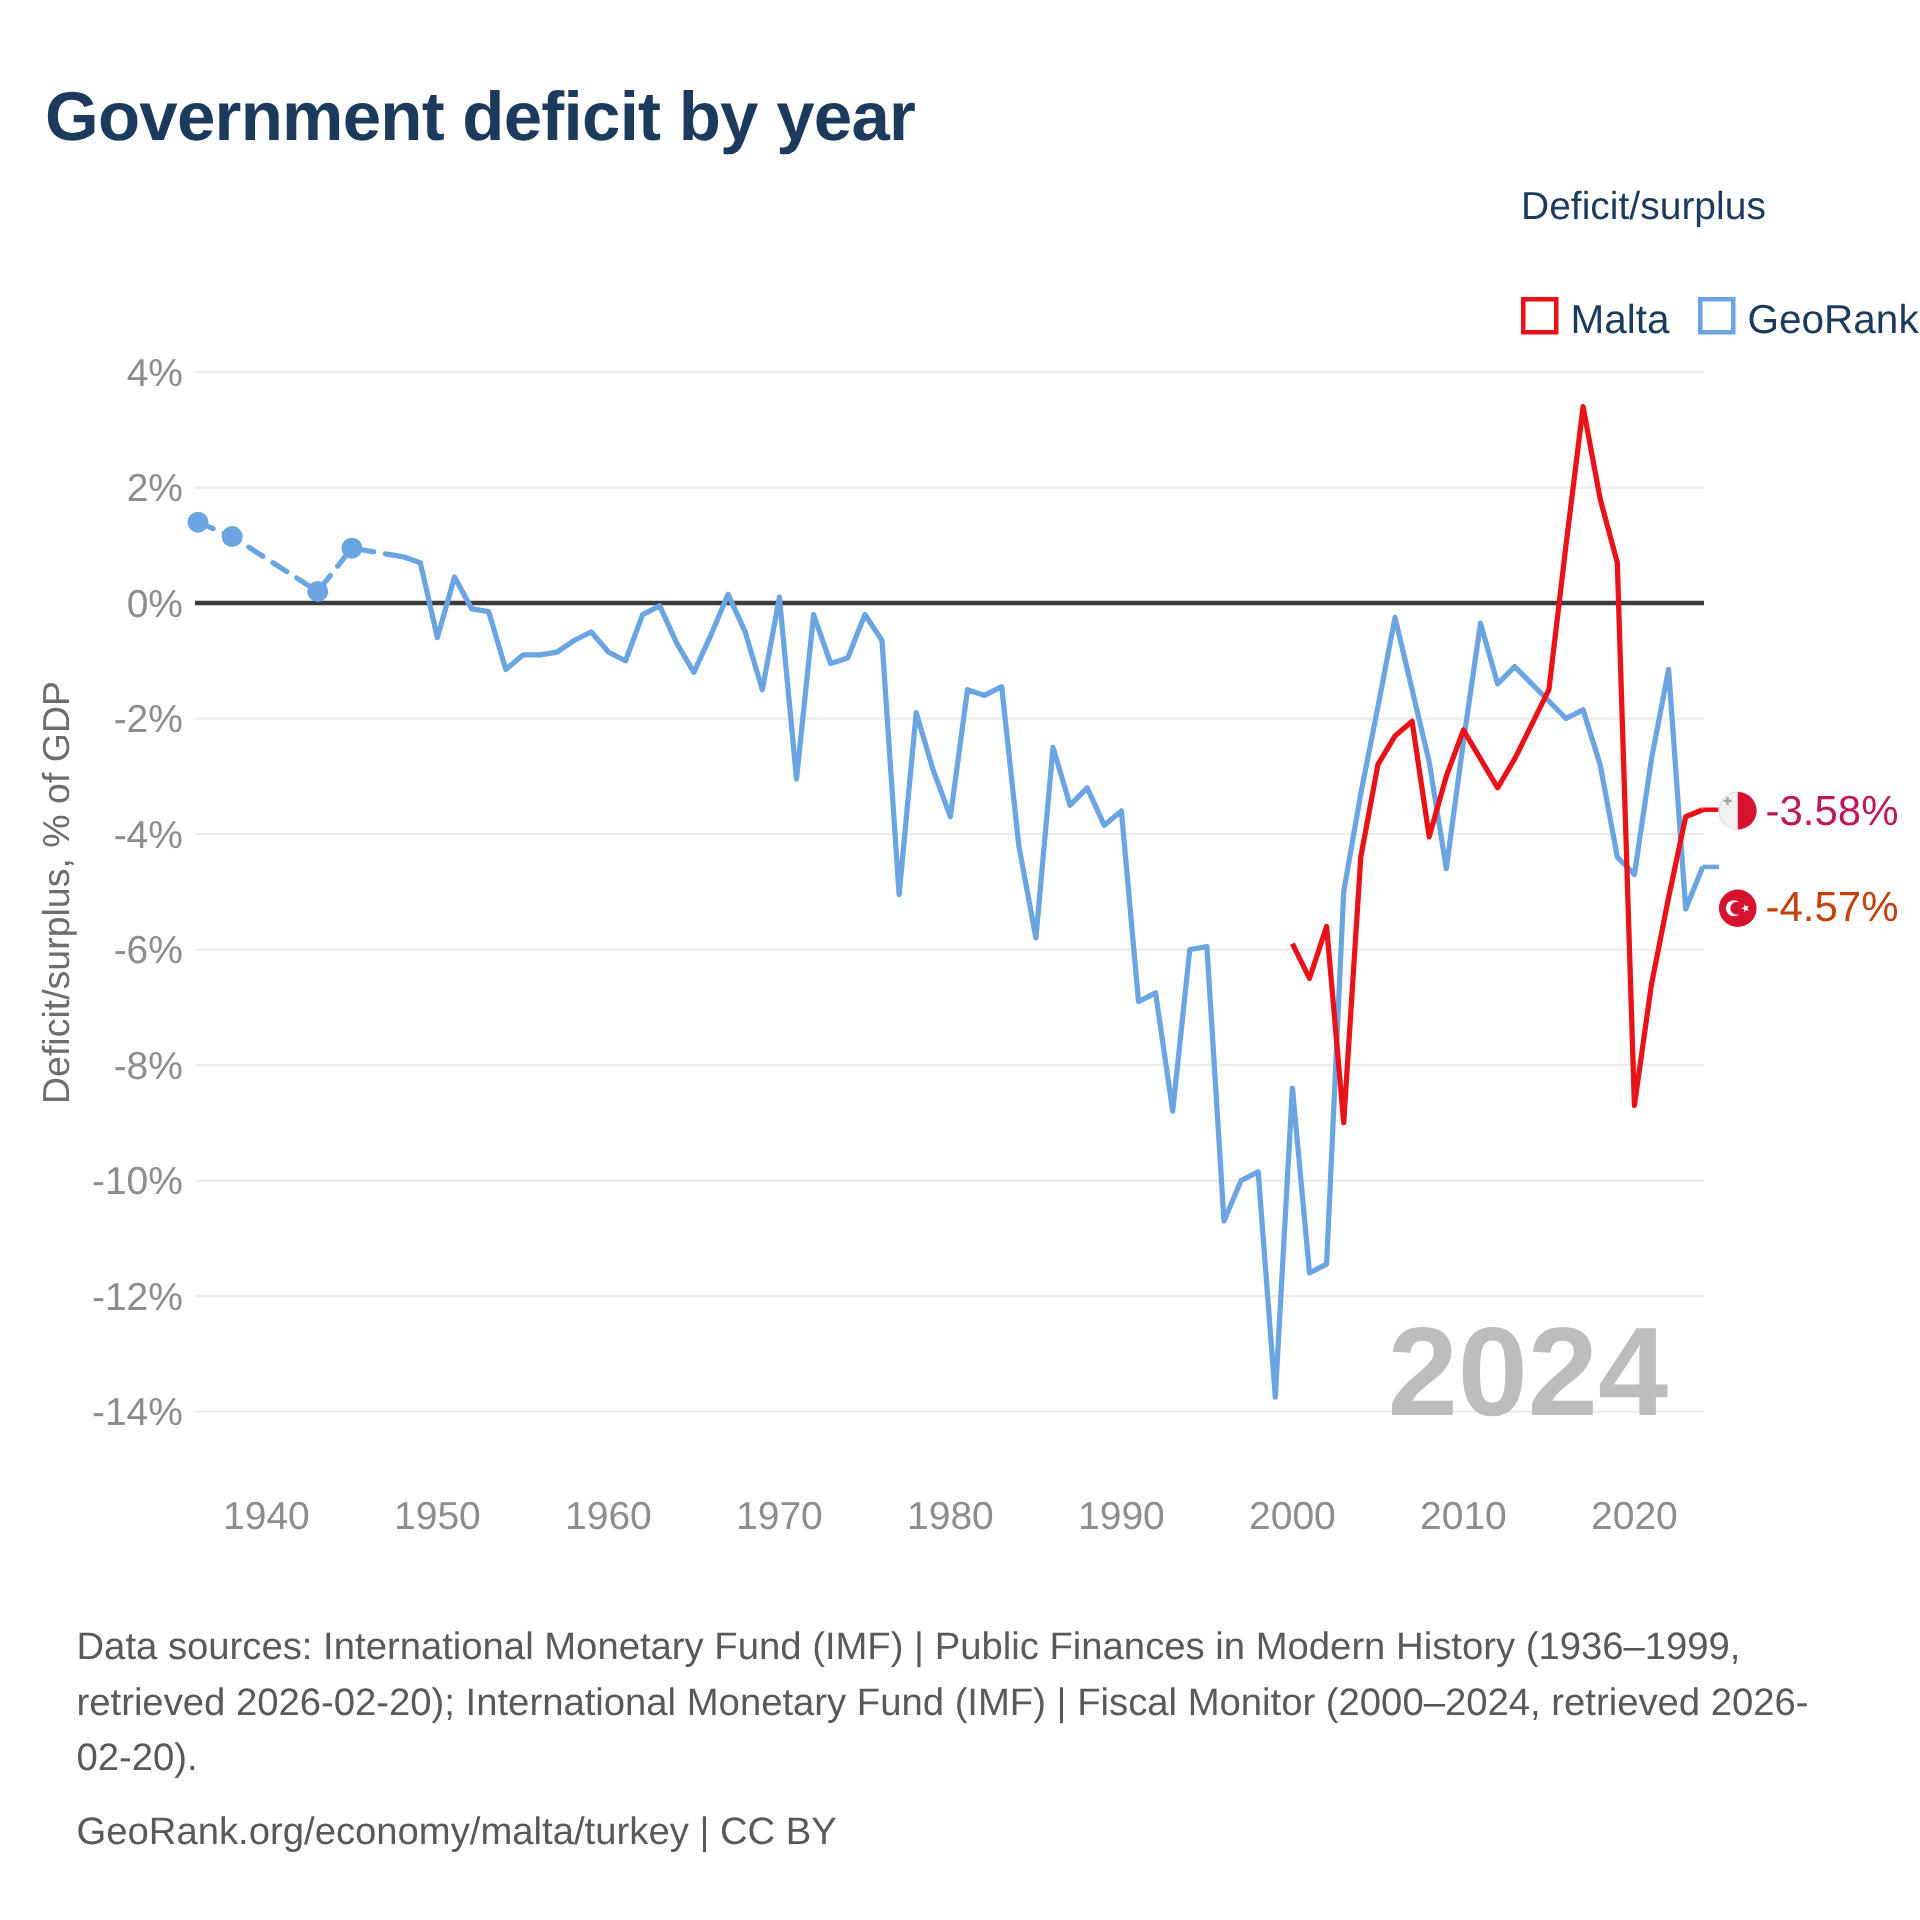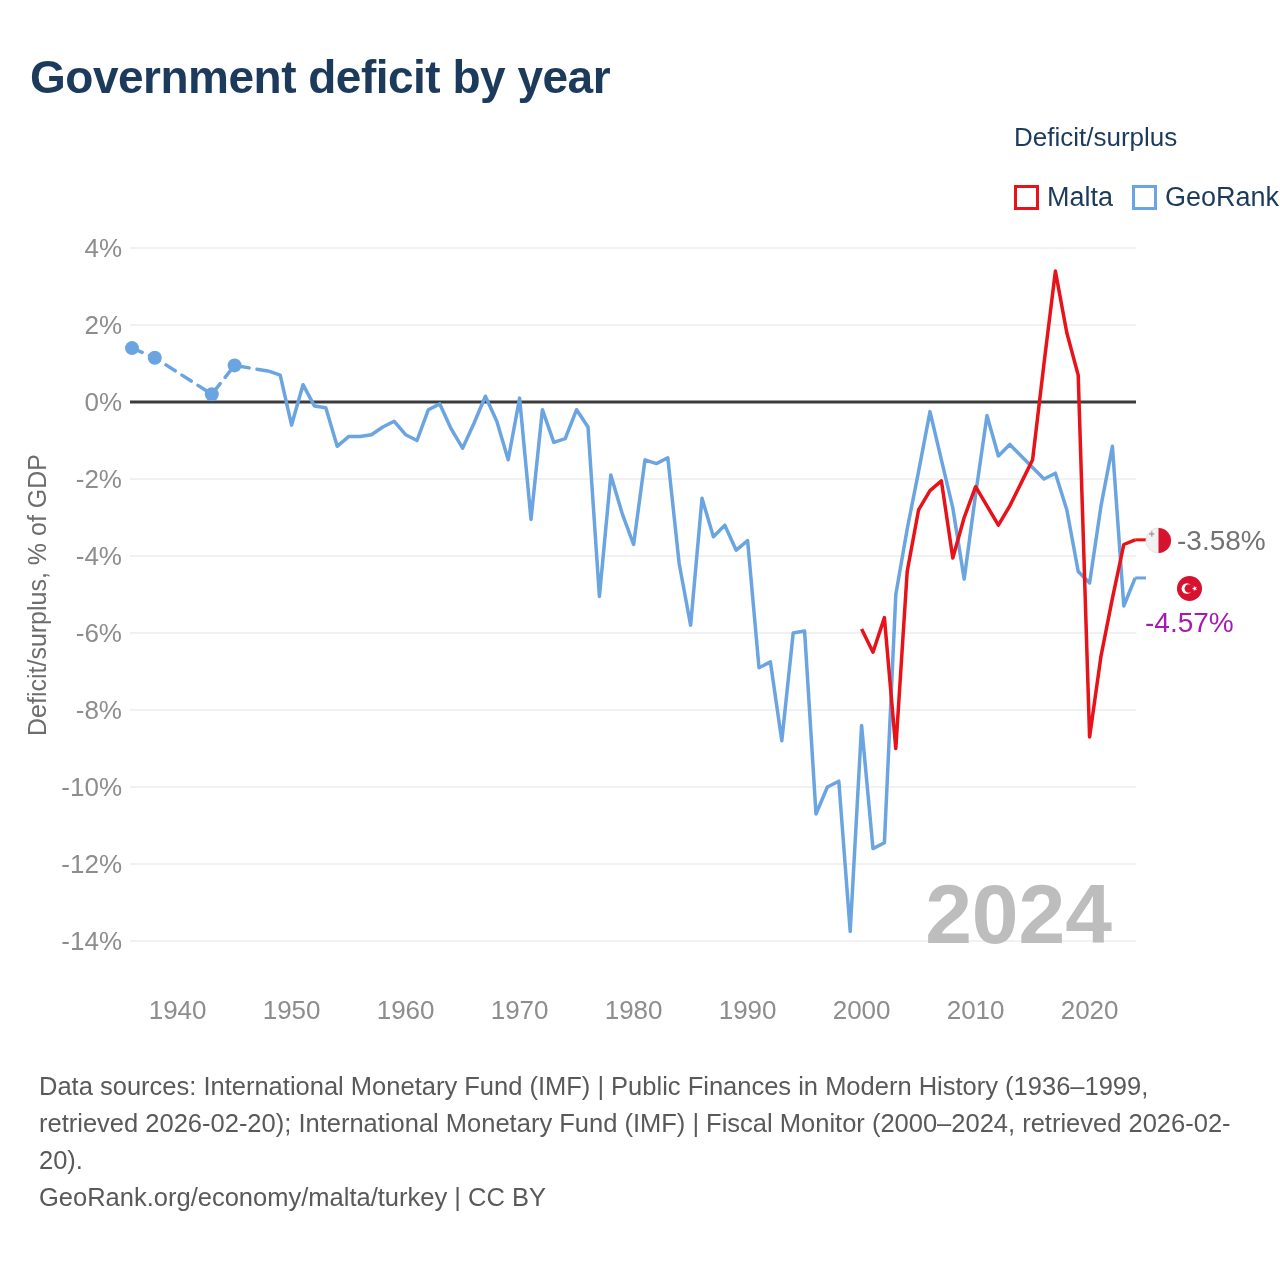--- a/index.html
+++ b/index.html
@@ -8,31 +8,31 @@
     font-family:"Liberation Sans", sans-serif;
   }
   .page-title {
     position:absolute; left:30px; top:50px;
     font-size:46px; font-weight:700; color:#1b3a5c; letter-spacing:-0.5px;
   }
   #chart { position:absolute; left:0; top:0; }
   .legend { position:absolute; left:1014px; top:122px; color:#1b3a5c; }
   .legend-title { font-size:26px; margin-bottom:29px; }
   .legend-items { display:flex; align-items:center; gap:19px; font-size:27px; }
-  .legend-item { display:flex; align-items:center; gap:8px; cursor:pointer; }
+  .legend-item { display:flex; gap:8px; cursor:pointer;margin-top:16px; }
   .swatch { width:25px; height:25px; box-sizing:border-box; border:3.5px solid #000; background:#fff; }
   .endlabel {
     position:absolute; left:1145px; display:flex; align-items:center; gap:5px;
     font-size:28px; font-weight:400; white-space:nowrap;
   }
   .footer {
     position:absolute; left:39px; top:1068px; width:1205px;
     font-size:25.5px; line-height:37px; color:#595959;
   }
-  .footer p { margin:0; }
+  .footer p { margin:12px; }
 </style>
 </head>
 <body>
 
 <div class="page-title">Government deficit by year</div>
 
 <svg id="chart" width="1280" height="1055" viewBox="0 0 1280 1055">
     <line x1="130" x2="1136" y1="248" y2="248" stroke="#ececec" stroke-width="1.5"></line>
     <line x1="130" x2="1136" y1="325" y2="325" stroke="#ececec" stroke-width="1.5"></line>
     <line x1="130" x2="1136" y1="479" y2="479" stroke="#ececec" stroke-width="1.5"></line>
@@ -82,33 +82,33 @@
       <span class="swatch" id="swatch-malta" style="border-color: rgb(232, 18, 25);"></span>
       <span>Malta</span>
     </div>
     <div class="legend-item">
       <span class="swatch" id="swatch-turkey" style="border-color: rgb(106, 165, 226);"></span>
       <span>GeoRank</span>
     </div>
   </div>
 </div>
 
-<div class="endlabel" id="end-malta" style="top: 524.83px; color: #737373;">
+<div class="endlabel" id="end-malta" style="top: 524.83px; color: #be185d;">
   <svg width="27" height="27" viewBox="0 0 28 28">
     <circle cx="14" cy="14" r="13" fill="#f2f2f2" stroke="#e3e3e3" stroke-width="1"></circle>
     <path d="M14 1 A13 13 0 0 1 14 27 Z" fill="#d7122f"></path>
     <g stroke="#a3a3a3" stroke-width="1.6">
       <line x1="7" y1="4.5" x2="7" y2="10"></line>
       <line x1="4.3" y1="7.2" x2="9.7" y2="7.2"></line>
     </g>
   </svg>
   <span>-3.58%</span>
 </div>
 
-<div class="endlabel" id="end-turkey" style="top: 575px; color: #a21caf; flex-direction: column;">
+<div class="endlabel" id="end-turkey" style="top: 589px; color: #c2410c;">
   <svg width="27" height="27" viewBox="0 0 28 28">
     <circle cx="14" cy="14" r="13" fill="#d7122f"></circle>
     <circle cx="11.3" cy="14" r="5.5" fill="#ffffff"></circle>
     <circle cx="13.4" cy="14" r="4.5" fill="#d7122f"></circle>
     <polygon fill="#ffffff" transform="translate(19.4 14)" points="-2.9,0 -0.97,-0.71 -0.9,-2.76 0.37,-1.14 2.35,-1.7 1.2,0 2.35,1.7 0.37,1.14 -0.9,2.76 -0.97,0.71"></polygon>
   </svg>
   <span>-4.57%</span>
 </div>
 
 <div class="footer">

